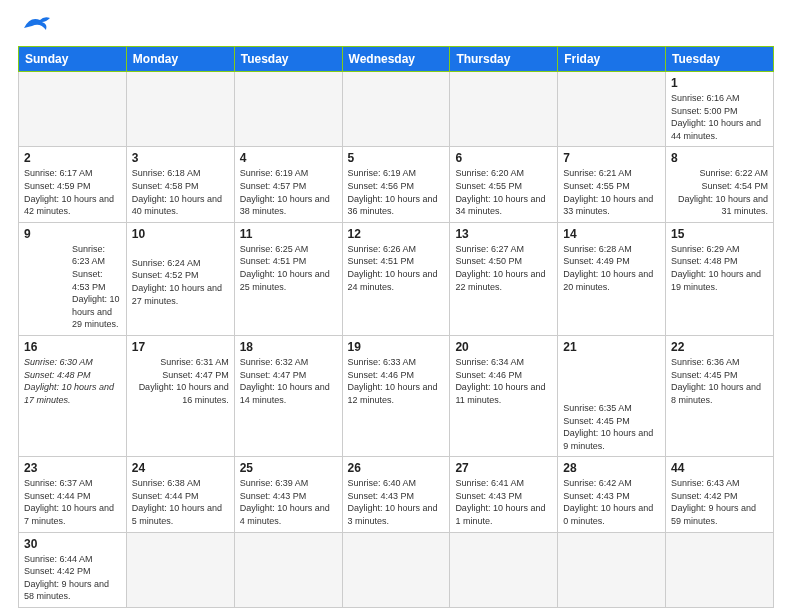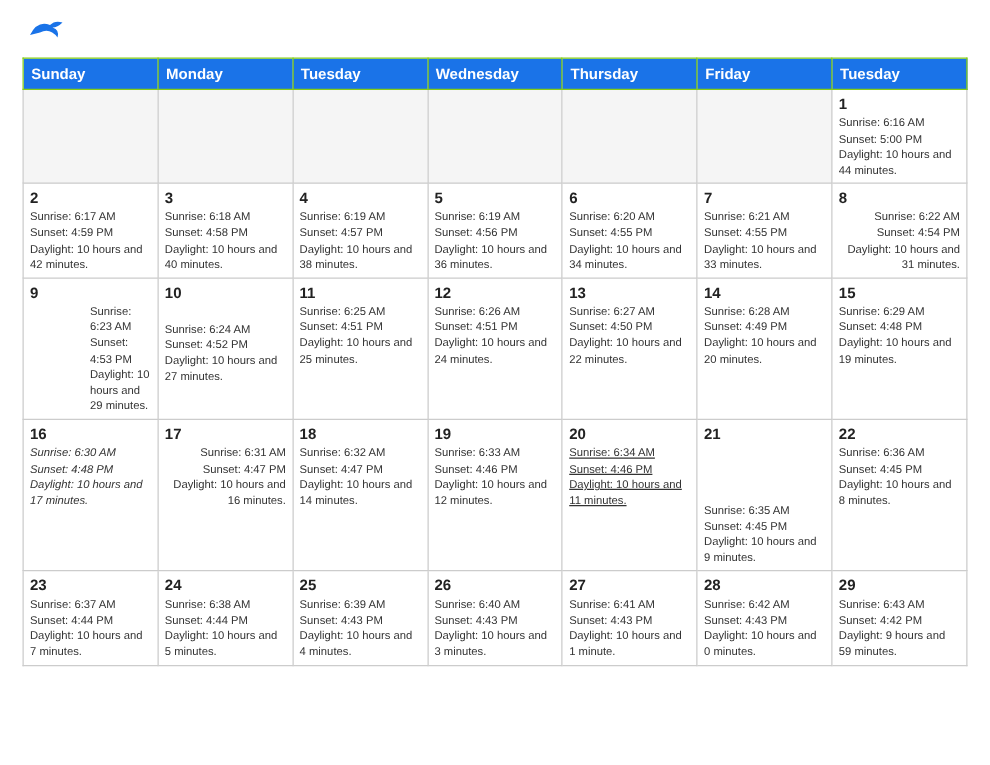--- a/index.html
+++ b/index.html
@@ -248,21 +248,21 @@
 Daylight: 10 hours and 14 minutes.</div>
           </td>
           <td>
             <span class="day-num">19</span>
             <div class="day-info" style="white-space: pre-line;">Sunrise: 6:33 AM
 Sunset: 4:46 PM
 Daylight: 10 hours and 12 minutes.</div>
           </td>
           <td>
             <span class="day-num">20</span>
-            <div class="day-info" style="white-space: pre-line; text-decoration: underline;">Sunrise: 6:34 AM
+            <div class="day-info" style="white-space: pre-line;">Sunrise: 6:34 AM
 Sunset: 4:46 PM
 Daylight: 10 hours and 11 minutes.</div>
           </td>
           <td>
             <span class="day-num">21</span>
             <div class="day-info" style="white-space: pre-line; margin-top: 48px;">Sunrise: 6:35 AM
 Sunset: 4:45 PM
 Daylight: 10 hours and 9 minutes.</div>
           </td>
           <td>
@@ -303,21 +303,35 @@
 Sunset: 4:43 PM
 Daylight: 10 hours and 1 minute.</div>
           </td>
           <td>
             <span class="day-num">28</span>
             <div class="day-info" style="white-space: pre-line;">Sunrise: 6:42 AM
 Sunset: 4:43 PM
 Daylight: 10 hours and 0 minutes.</div>
           </td>
           <td>
-            <span class="day-num">29</span>
+            <span class="day-num">44</span>
             <div class="day-info" style="white-space: pre-line;">Sunrise: 6:43 AM
 Sunset: 4:42 PM
 Daylight: 9 hours and 59 minutes.</div>
           </td>
+        </tr>
+        <tr class="last-row">
+          <td>
+            <span class="day-num">30</span>
+            <div class="day-info" style="white-space: pre-line;">Sunrise: 6:44 AM
+Sunset: 4:42 PM
+Daylight: 9 hours and 58 minutes.</div>
+          </td>
+          <td class="empty"></td>
+          <td class="empty"></td>
+          <td class="empty"></td>
+          <td class="empty"></td>
+          <td class="empty"></td>
+          <td class="empty"></td>
         </tr>
       </tbody>
   </table>
 </div>
 
 </body></html>

